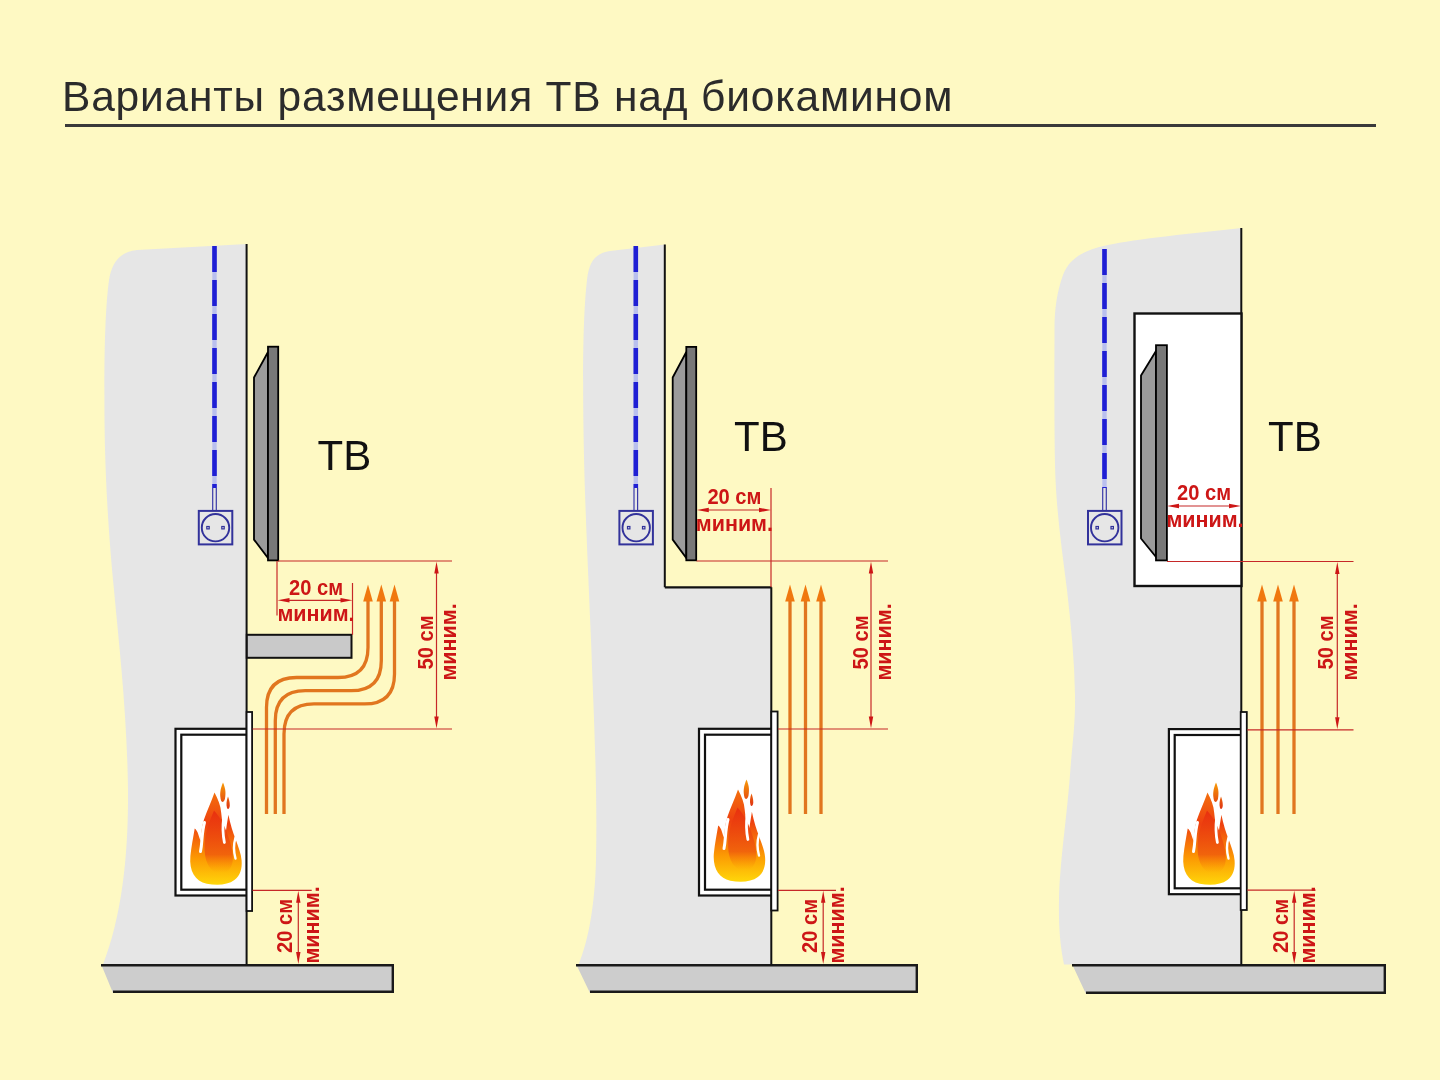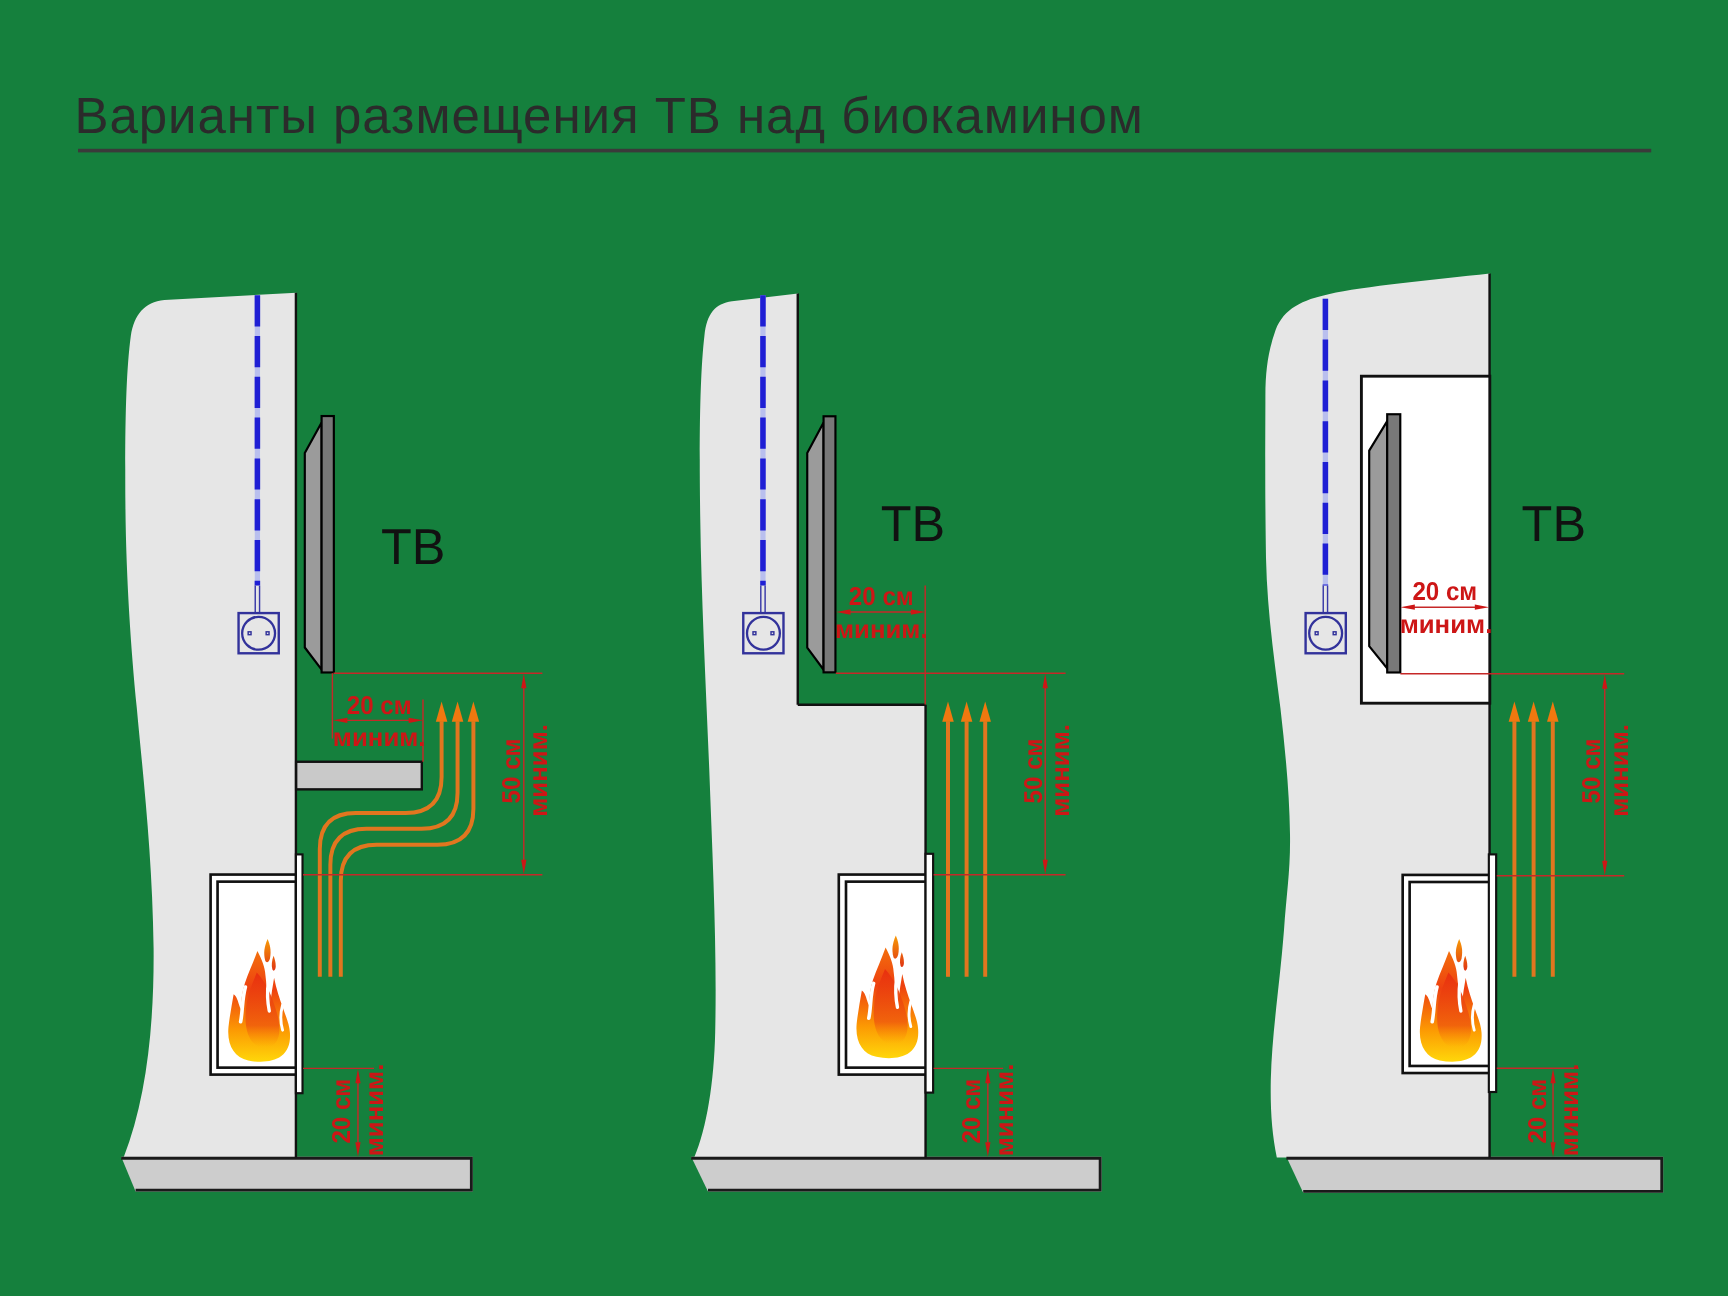--- a/index.html
+++ b/index.html
@@ -1,16 +1,16 @@
 <!DOCTYPE html>
 <html><head>
 <meta charset="utf-8">
 <style>
   html,body{margin:0;padding:0;background:#ffffff;}
-  .page{width:1440px;height:1080px;position:relative;background:#15803d;}
+  .page{width:1440px;height:1080px;position:relative;background:#fef9c3;}
   svg{display:block;}
   text{font-family:"Liberation Sans", sans-serif;}
 </style>
 </head>
 <body>
 <div class="page">
 <svg width="1440" height="1080" viewBox="0 0 1440 1080">
 <defs>
   <linearGradient id="gflame" x1="0" y1="-104" x2="0" y2="0" gradientUnits="userSpaceOnUse">
     <stop offset="0" stop-color="#f5820c"></stop>

